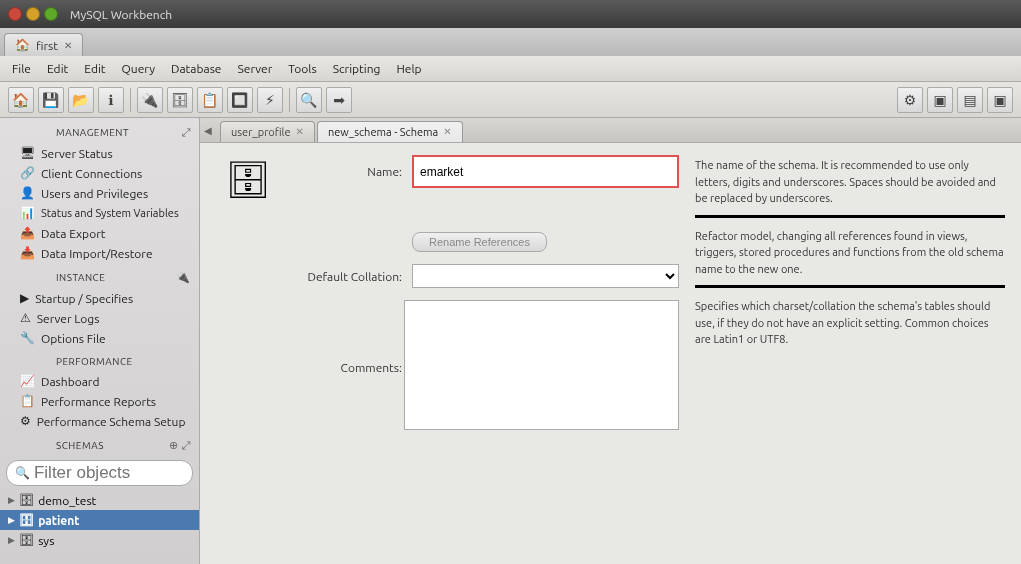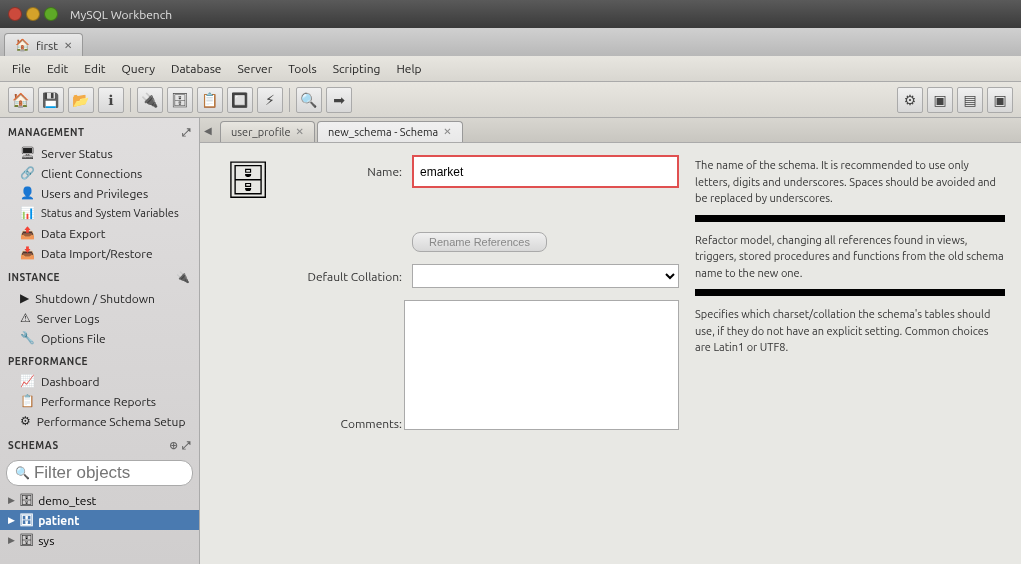--- a/index.html
+++ b/index.html
@@ -87,28 +87,29 @@
     .sidebar {
       width: 200px;
       background: linear-gradient(to bottom, #e0dede, #d0cece);
       border-right: 1px solid #aaa;
       overflow-y: auto;
       flex-shrink: 0;
     }
     .sidebar-section-header {
       padding: 4px 8px;
       font-size: 10px;
-      font-weight: bold;
+      font-weight: normal;
       color: #333;
       text-transform: uppercase;
       letter-spacing: 0.5px;
       display: flex;
       align-items: center;
       justify-content: space-between;
       margin-top: 4px;
+      margin-left: 48px;
     }
     .sidebar-section-icons { display: flex; gap: 3px; }
     .sidebar-section-icon { font-size: 11px; color: #666; cursor: pointer; }
     .sidebar-item {
       padding: 3px 8px 3px 20px;
       color: #222;
       cursor: pointer;
       display: flex;
       align-items: center;
       gap: 6px;
@@ -230,21 +231,21 @@
     .form-select {
       flex: 1;
       max-width: 300px;
       height: 24px;
       border: 1px solid #aaa;
       background: white;
       font-size: 12px;
     }
     .comments-area {
       display: flex;
-      align-items: flex-end;
+      align-items: center;
       gap: 2px;
     }
     .comments-label {
       font-size: 12px;
       color: #333;
       min-width: 110px;
       text-align: right;
       padding-top: 4px;
     }
     .comments-textarea {
@@ -262,21 +263,21 @@
     .info-panel {
       width: 310px;
       font-size: 11px;
       color: #333;
       line-height: 1.5;
       padding-top: 2px;
     }
     .info-section {
       margin-bottom: 10px;
       padding-bottom: 8px;
-      border-bottom: 7px solid #000000;
+      border-bottom: 3px solid #000000;
     }
     .info-section:last-child { border-bottom: none; }
 
     
     .db-icon-large {
       width: 48px;
       height: 48px;
       display: flex;
       align-items: center;
       justify-content: center;
@@ -385,21 +386,21 @@
         <span class="sidebar-item-icon">📥</span>
         <span>Data Import/Restore</span>
       </div>
 
       <div class="sidebar-section-header">
         <span>INSTANCE</span>
         <span class="sidebar-section-icon">🔌</span>
       </div>
       <div class="sidebar-item">
         <span class="sidebar-item-icon">▶</span>
-        <span>Shutdown / Shutdown</span>
+        <span>Startup / Specifies</span>
       </div>
       <div class="sidebar-item">
         <span class="sidebar-item-icon">⚠</span>
         <span>Server Logs</span>
       </div>
       <div class="sidebar-item">
         <span class="sidebar-item-icon">🔧</span>
         <span>Options File</span>
       </div>
 

